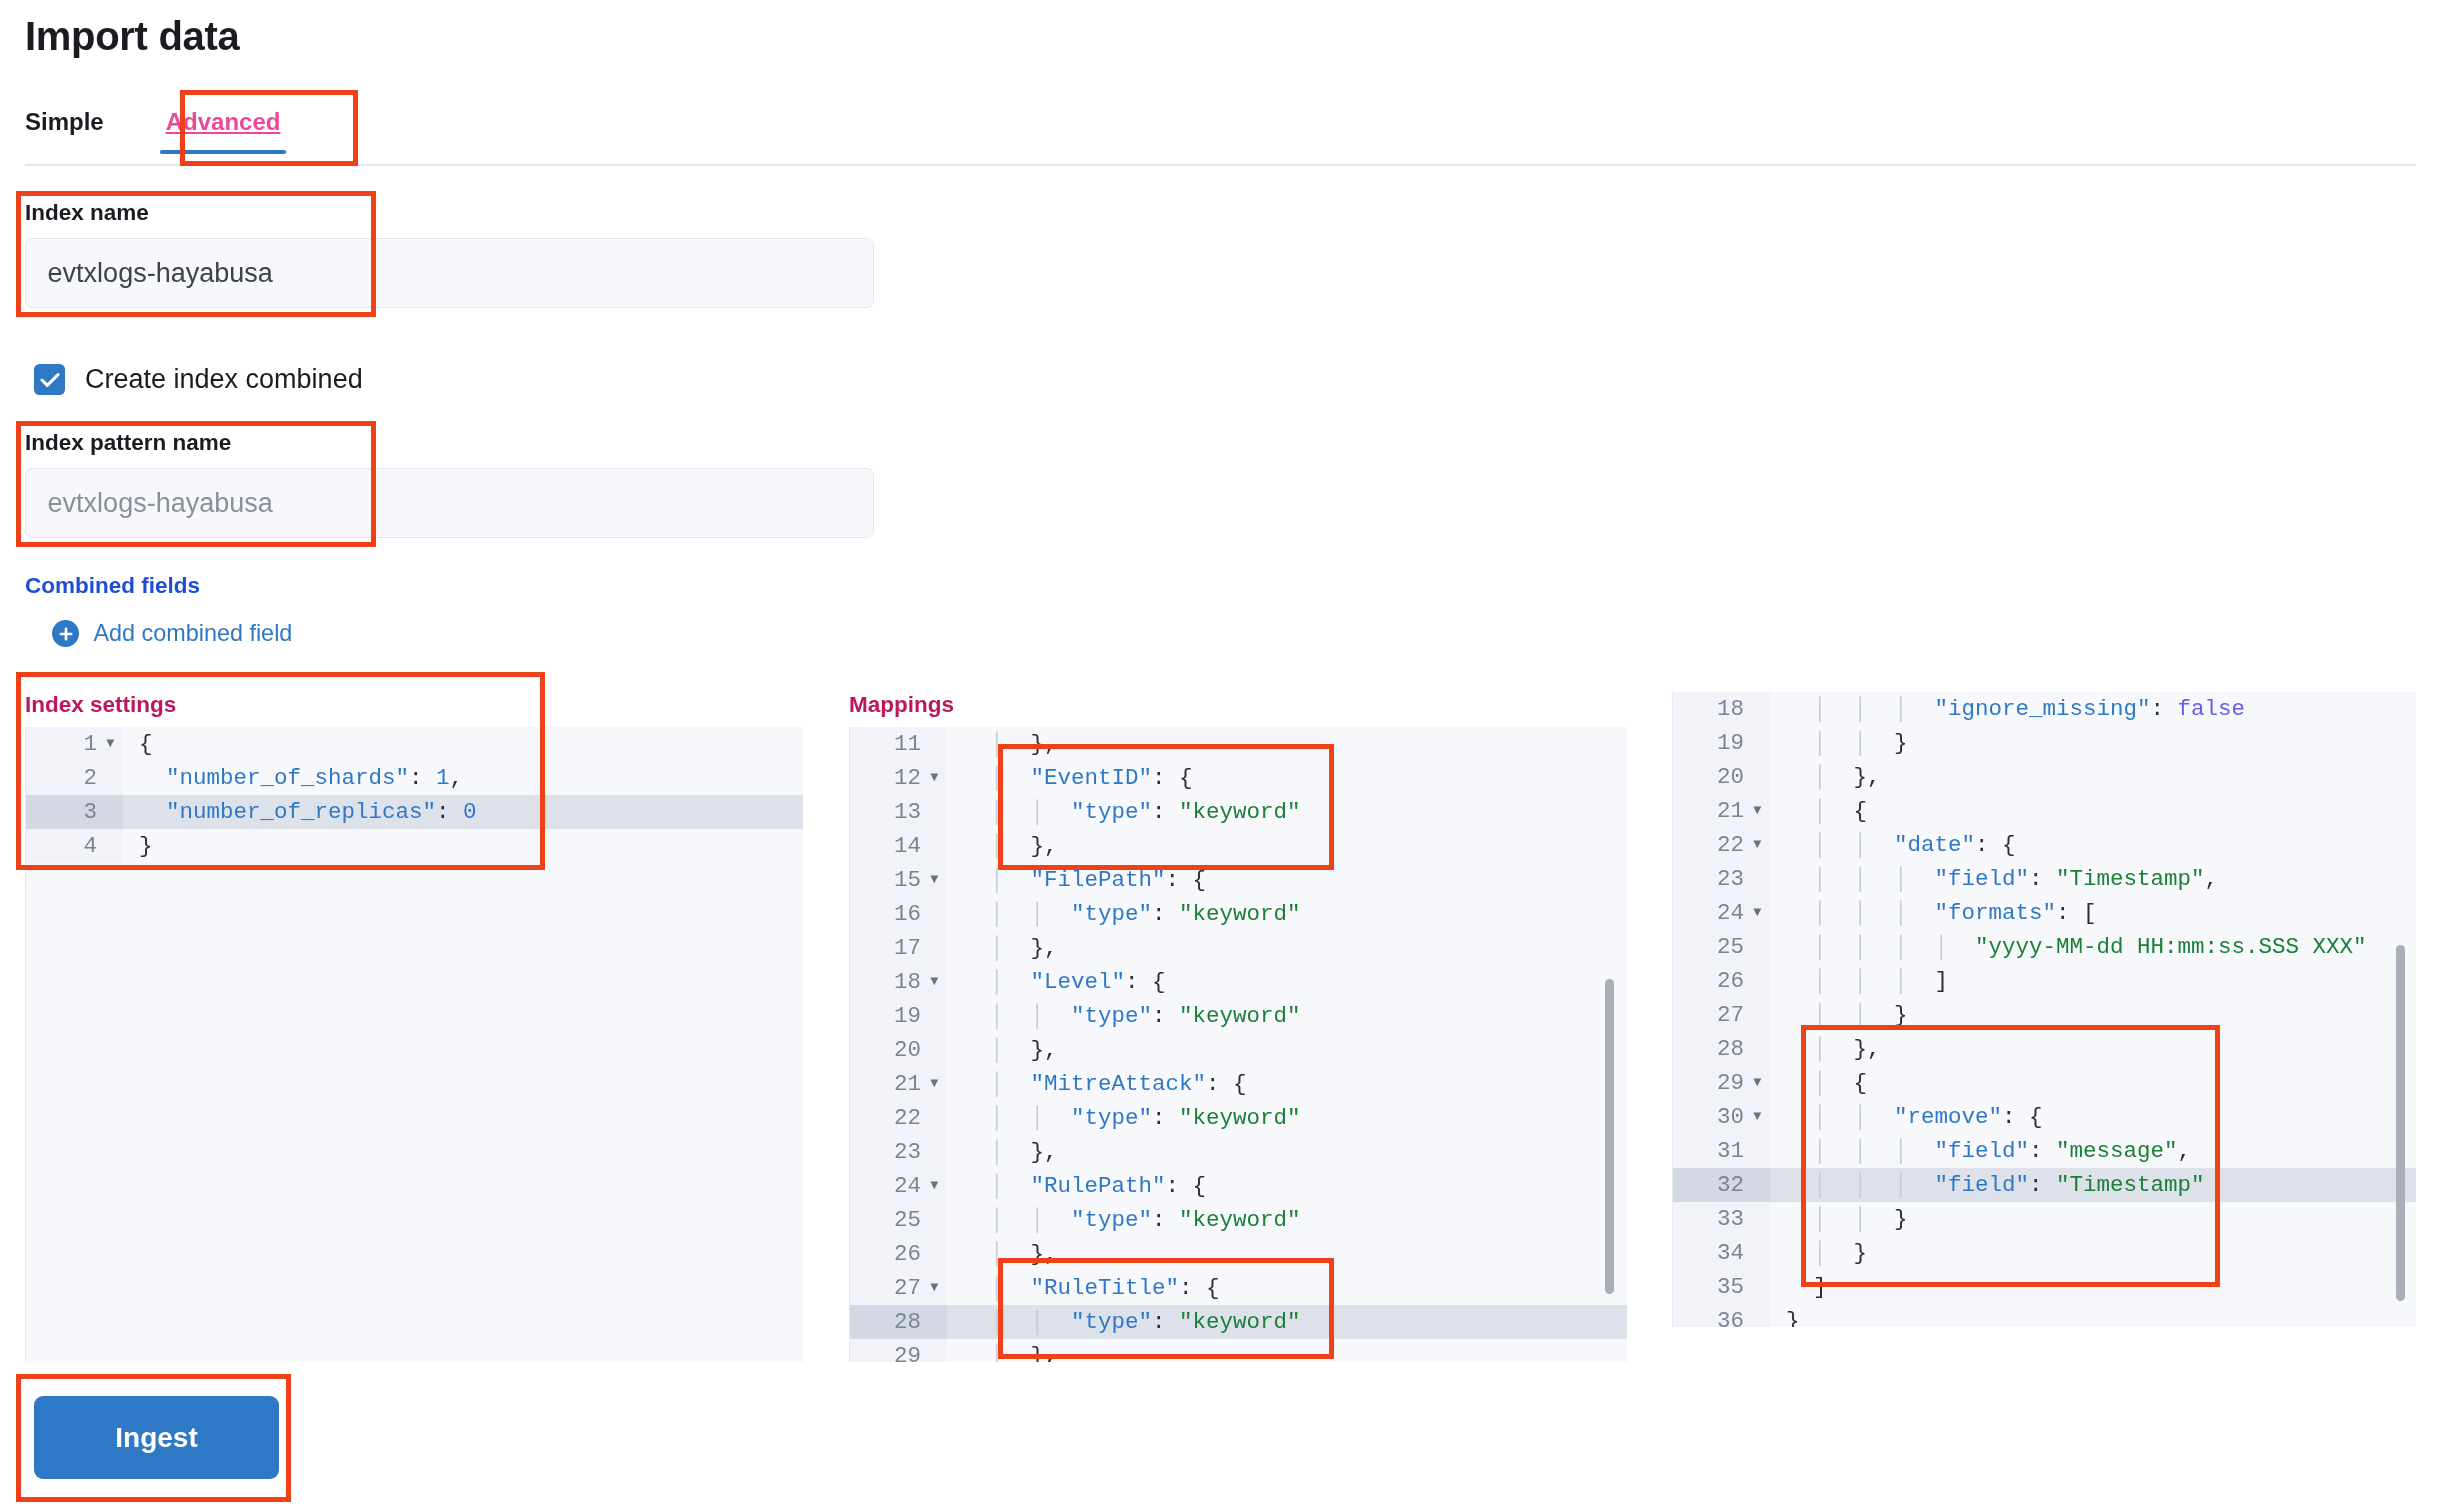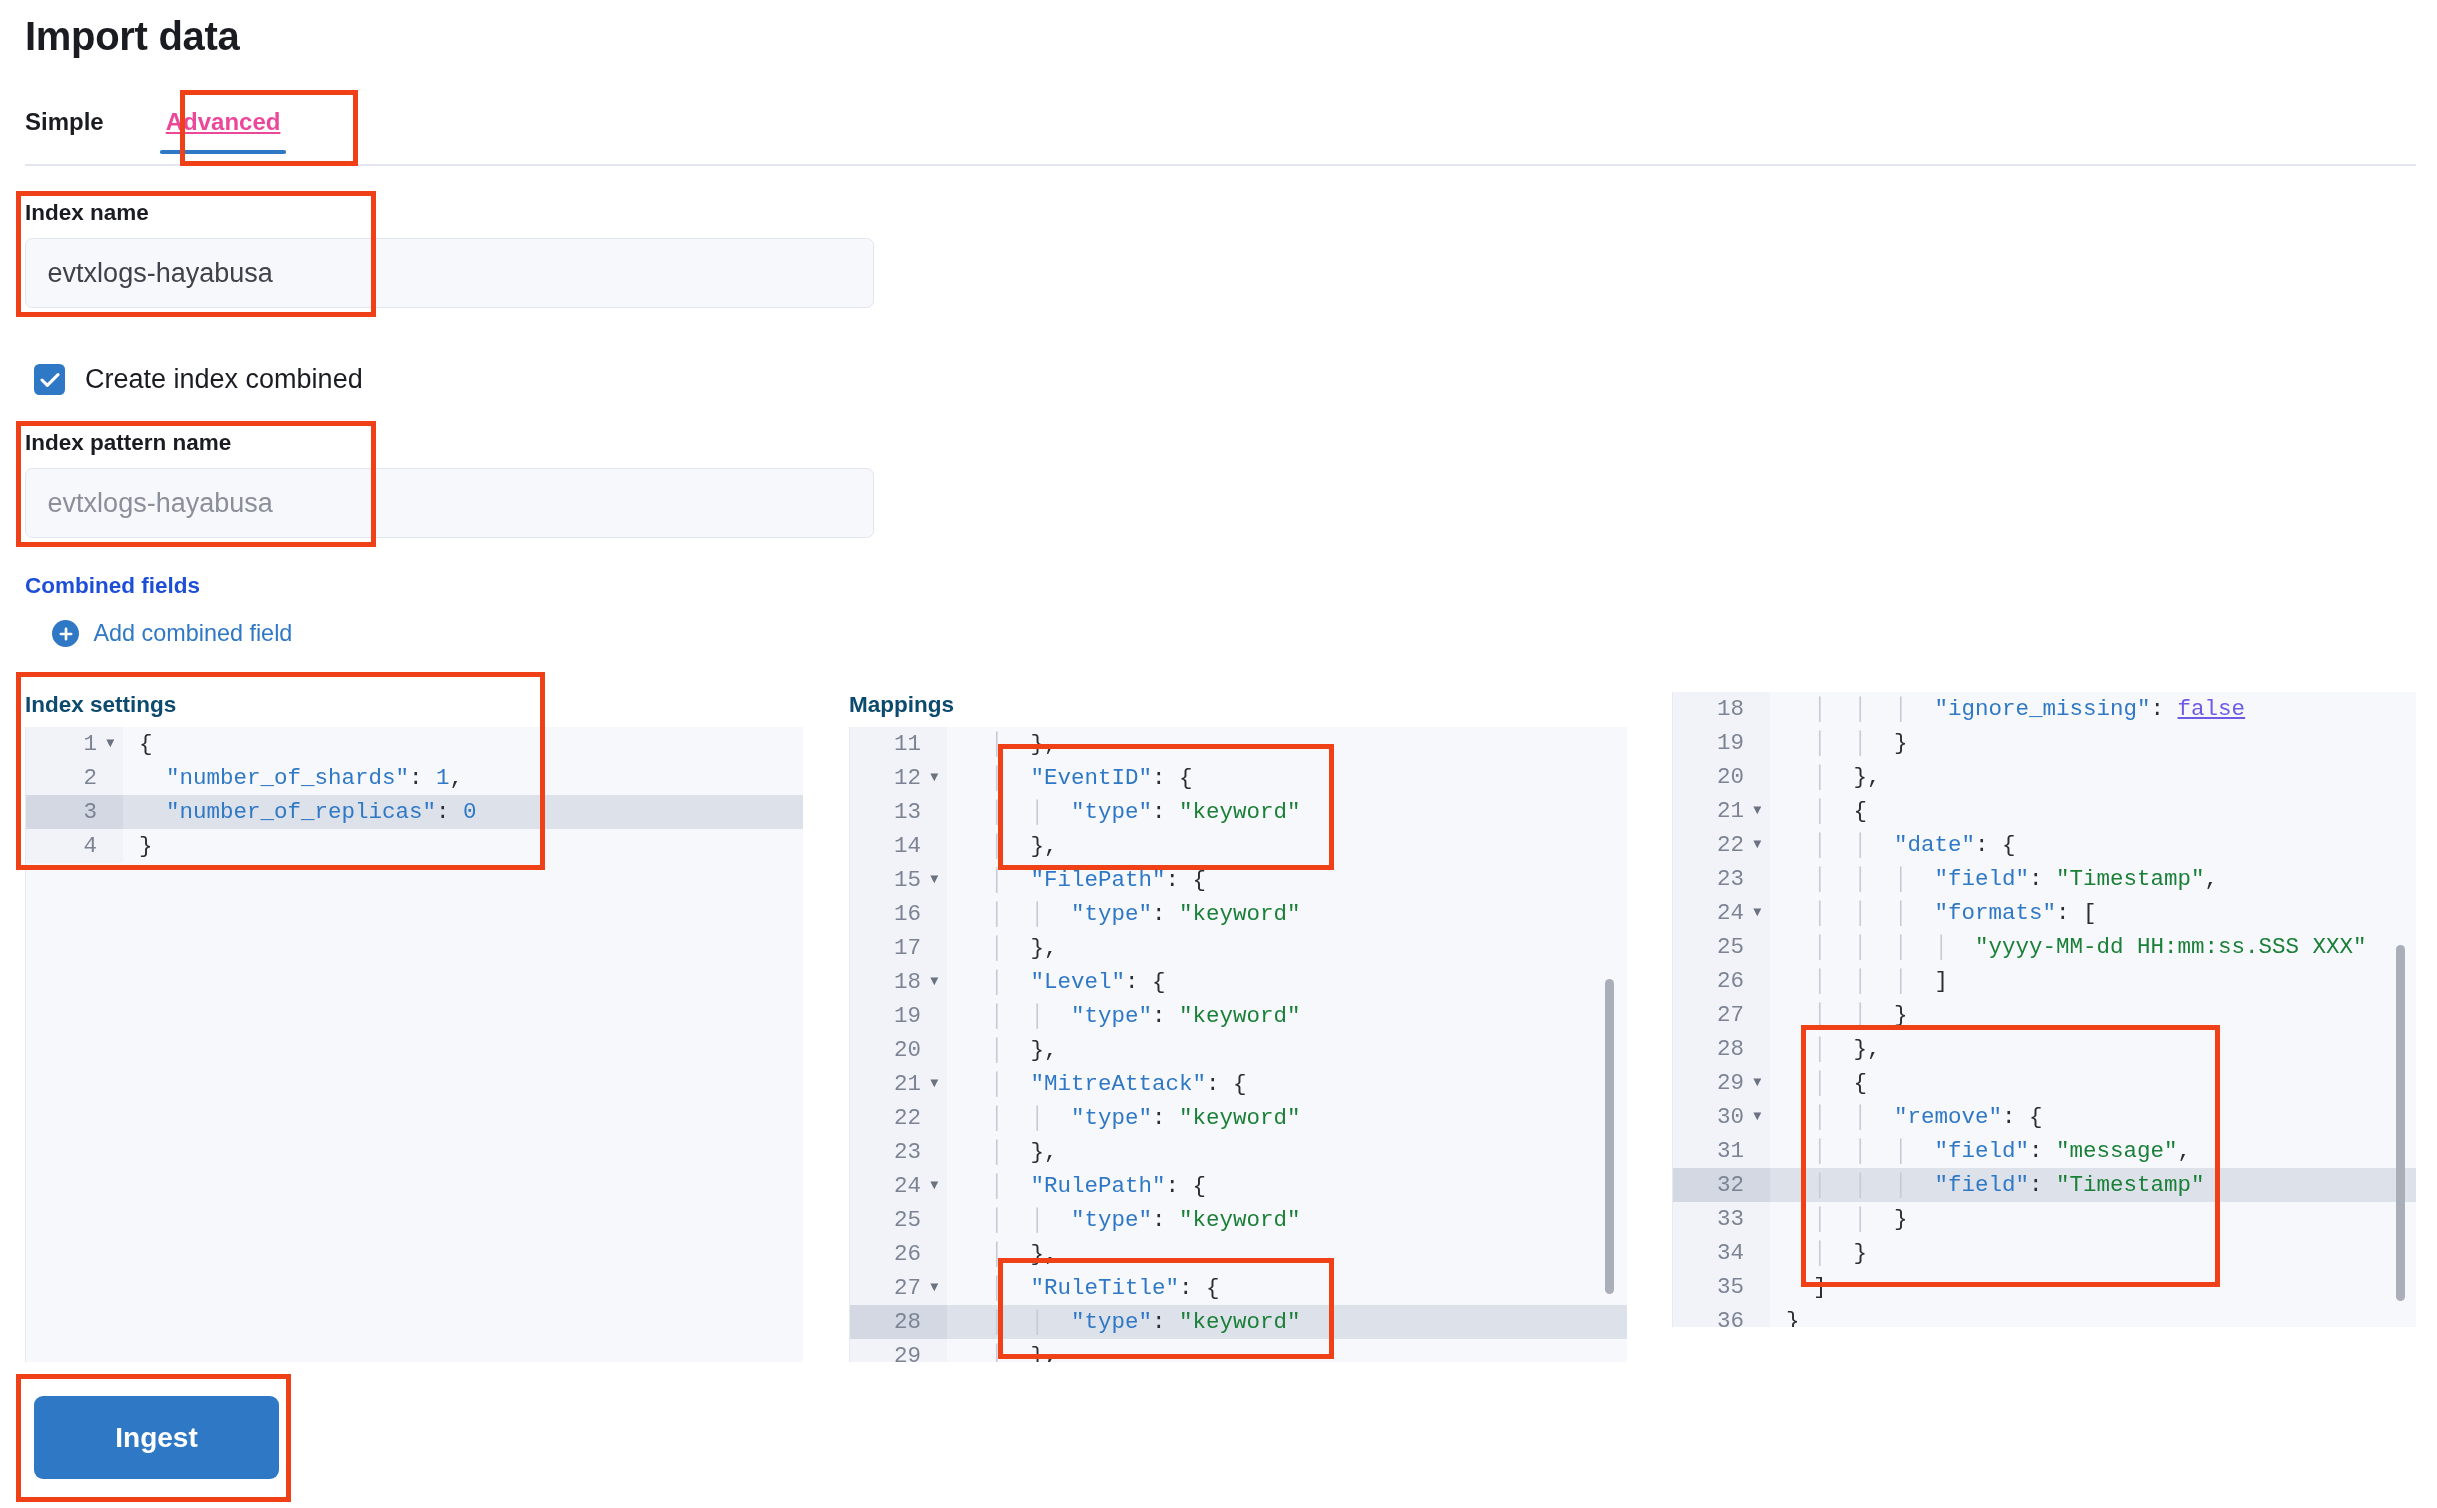--- a/index.html
+++ b/index.html
@@ -74,21 +74,21 @@
   }
   .plus-icon {
     width:27px; height:27px; border-radius:50%; background:#2f78c5;
     display:flex; align-items:center; justify-content:center; flex:none;
   }
   .plus-icon svg{display:block;}
   .add-combined .lbl { font-size:23.4px; color:#2f78c5; font-weight:400; }
 
   
   .editor-col { position: absolute; top: 692px; }
-  .editor-title { font-size: 22.5px; font-weight: 700; color:#0c4a6e; margin-bottom: 9px; }
+  .editor-title { font-size: 22.5px; font-weight: 700; color:#be185d; margin-bottom: 9px; }
 
   .editor {
     position: relative;
     height: 635px;
     background: #f7f8fc;
     border-left: 1.8px solid #e7e9f0;
     overflow: hidden;
     font-family: "Liberation Mono", monospace;
   }
   .editor-inner { position:absolute; inset:0; }
@@ -113,21 +113,21 @@
     width: 14.4px; display:inline-block; text-align:center;
     color:#6b7280; font-size: 13.5px; line-height:1;
   }
   .fold.empty { visibility:hidden; }
   .code-text { padding-left: 16px; color:#2a2d34; }
 
   
   .k   { color:#2f78c5; }   
   .s   { color:#1a7f37; }   
   .n   { color:#2f78c5; }   
-  .b   { color:#6b5ce7;text-decoration:underline; }   
+  .b   { color:#6b5ce7; }   
   .p   { color:#2a2d34; }   
   .ig  { color:#c7cbd6; }   
 
   
   .vscroll {
     position:absolute; width: 9px; border-radius: 5.4px;
     background:#a9aeb8; right: 12.6px;
   }
 
   

